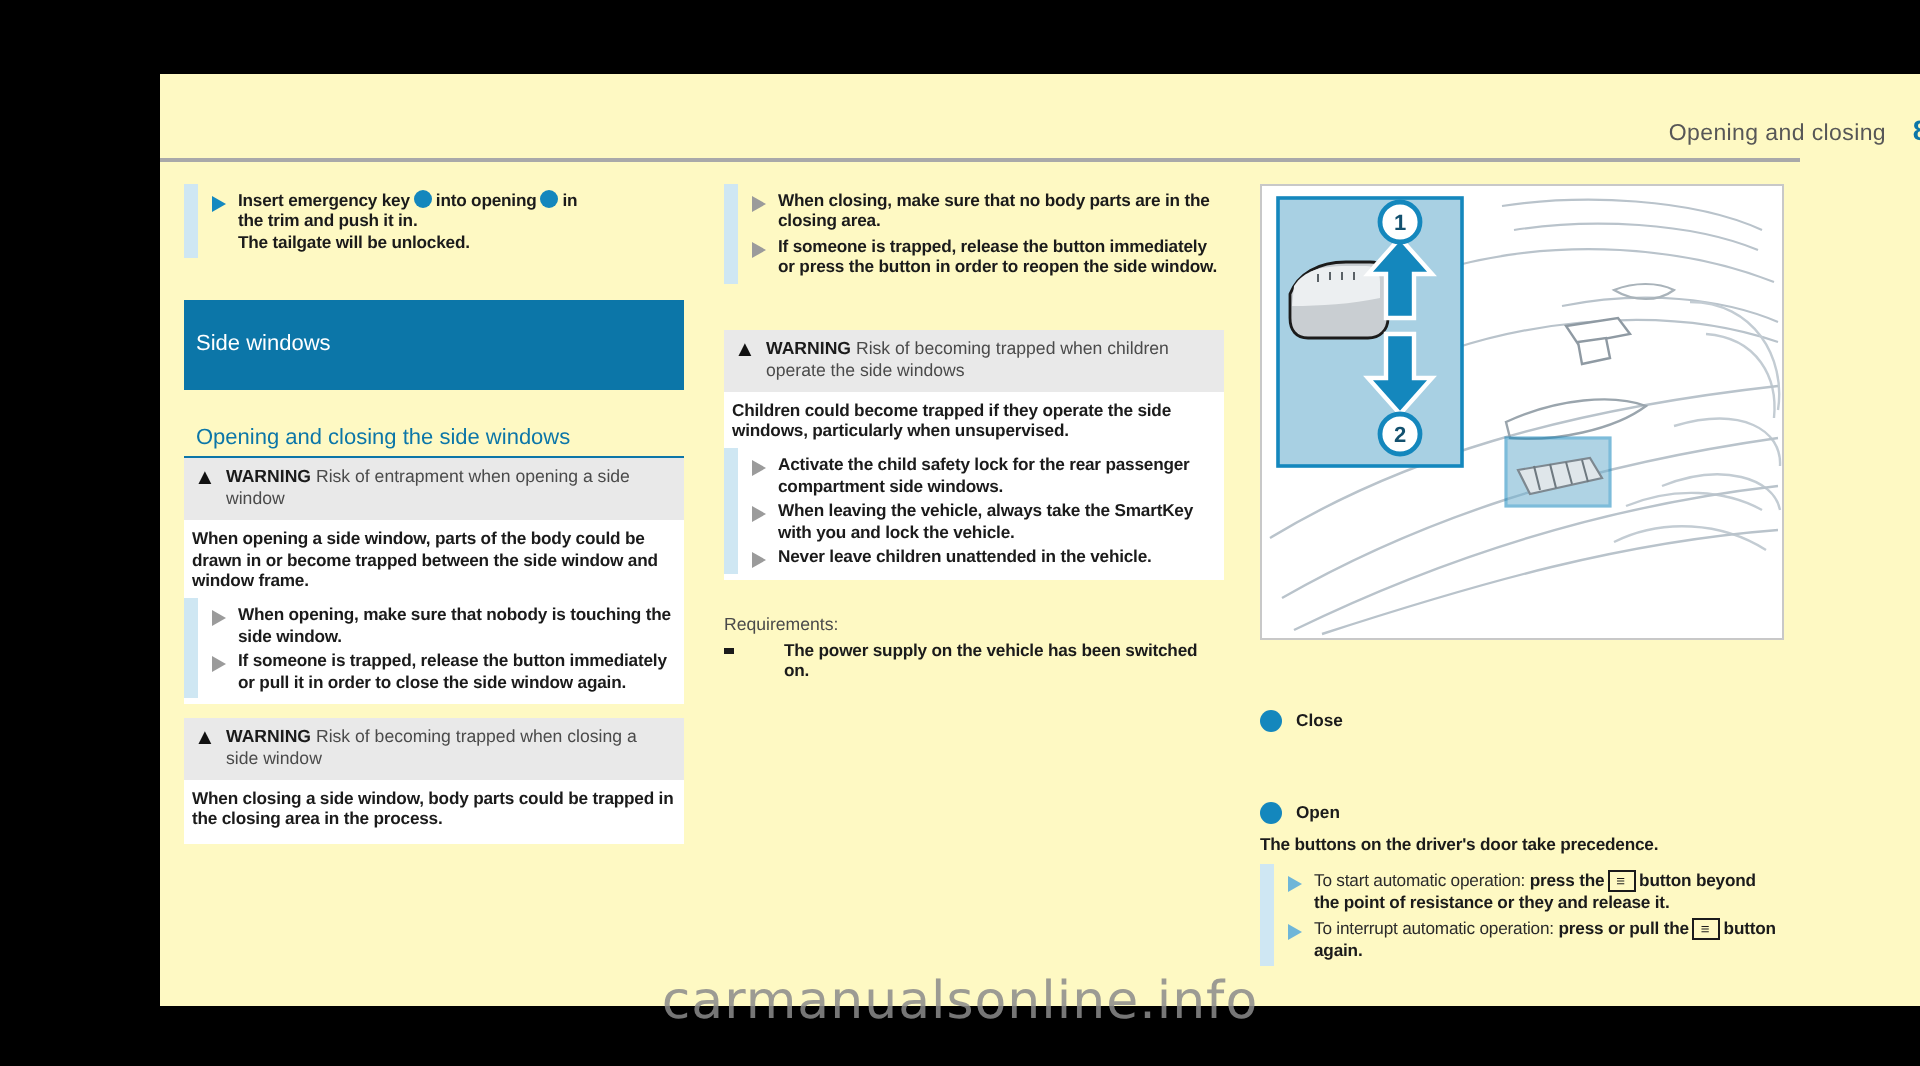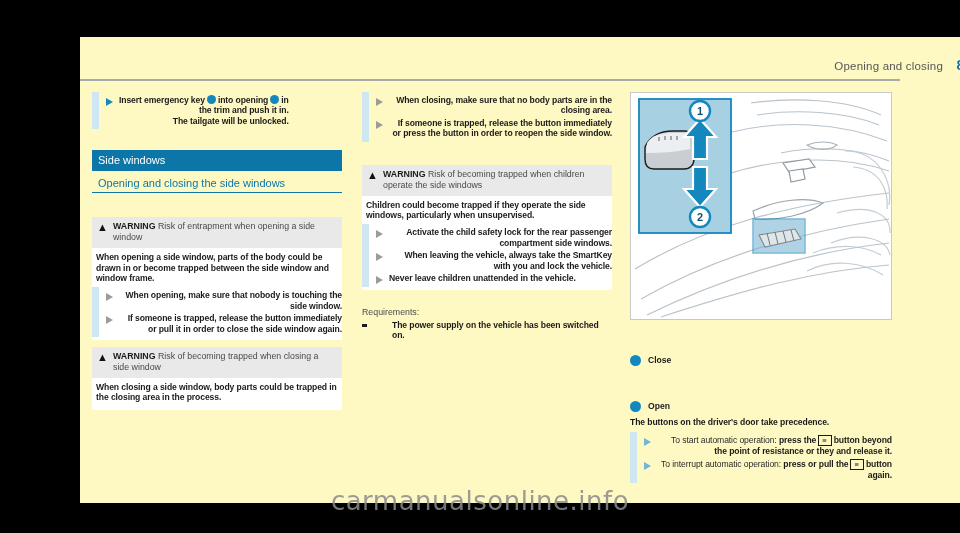--- a/index.html
+++ b/index.html
@@ -32,21 +32,20 @@
   .col2{left:270px;}
   .col3{left:538px;width:262px;}
 
   
   .blk{margin-bottom:7px;}
 
   
   .instr{
     position:relative;
     padding:3px 0 3px 0;
-    text-align:right;
   }
   .instr:before{
     content:"";position:absolute;left:0;top:0;bottom:0;width:7px;
     background:#cfe7f3;
   }
   .instr .row{
     display:flex;align-items:flex-start;
     padding-left:14px;margin-bottom:2px;
   }
   .instr .row:last-child{margin-bottom:0;}
@@ -73,28 +72,28 @@
   
   .keybtn{
     display:inline-block;border:1.2px solid #1b1b1b;
     padding:0 3px;margin:0 2px;font-size:7.5px;line-height:9px;
     vertical-align:0px;letter-spacing:1px;
   }
 
   
   .secbar{
     background:#0c76a8;color:#fff;
-    font-size:11px;line-height:15px;padding:3px 6px;
-    margin-bottom:4px;
+    font-size:11px;line-height:15px;padding:15px 6px;
+    margin-bottom:16px;
   }
   .subbar{
     color:#0c76a8;font-size:11px;line-height:15px;
     padding:1px 6px 1px 6px;
     border-bottom:1.6px solid #0c76a8;
-    margin-bottom:24px;
+    margin-bottom:0;
   }
 
   
   .warn{margin-bottom:7px;}
   .warn-head{
     background:#e9e9e9;display:flex;align-items:flex-start;
     padding:4px 6px 5px 5px;
   }
   .wicon{
     flex:0 0 auto;width:11px;margin-right:5px;margin-top:1px;

